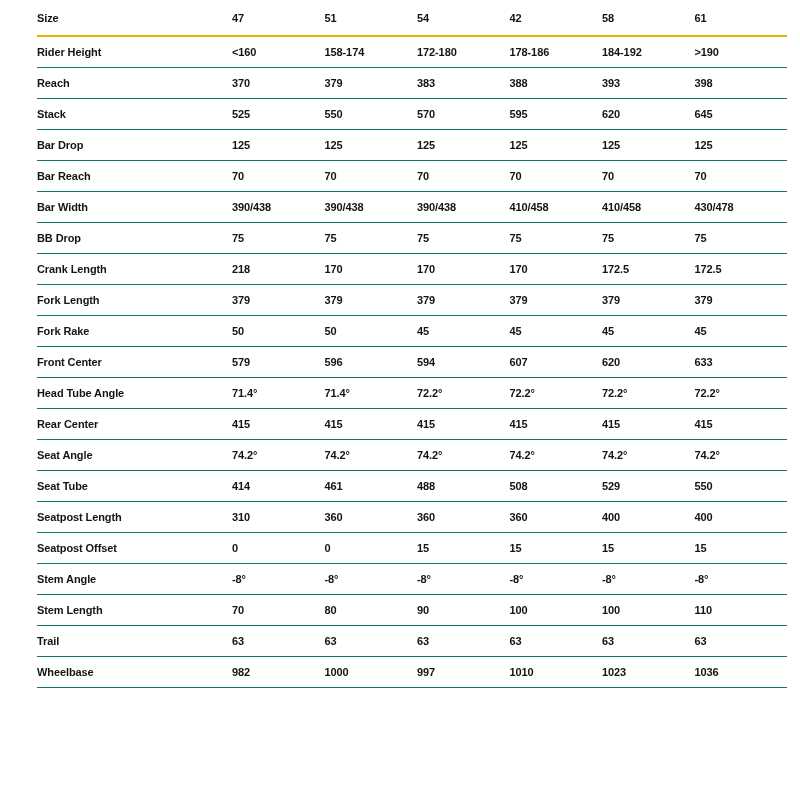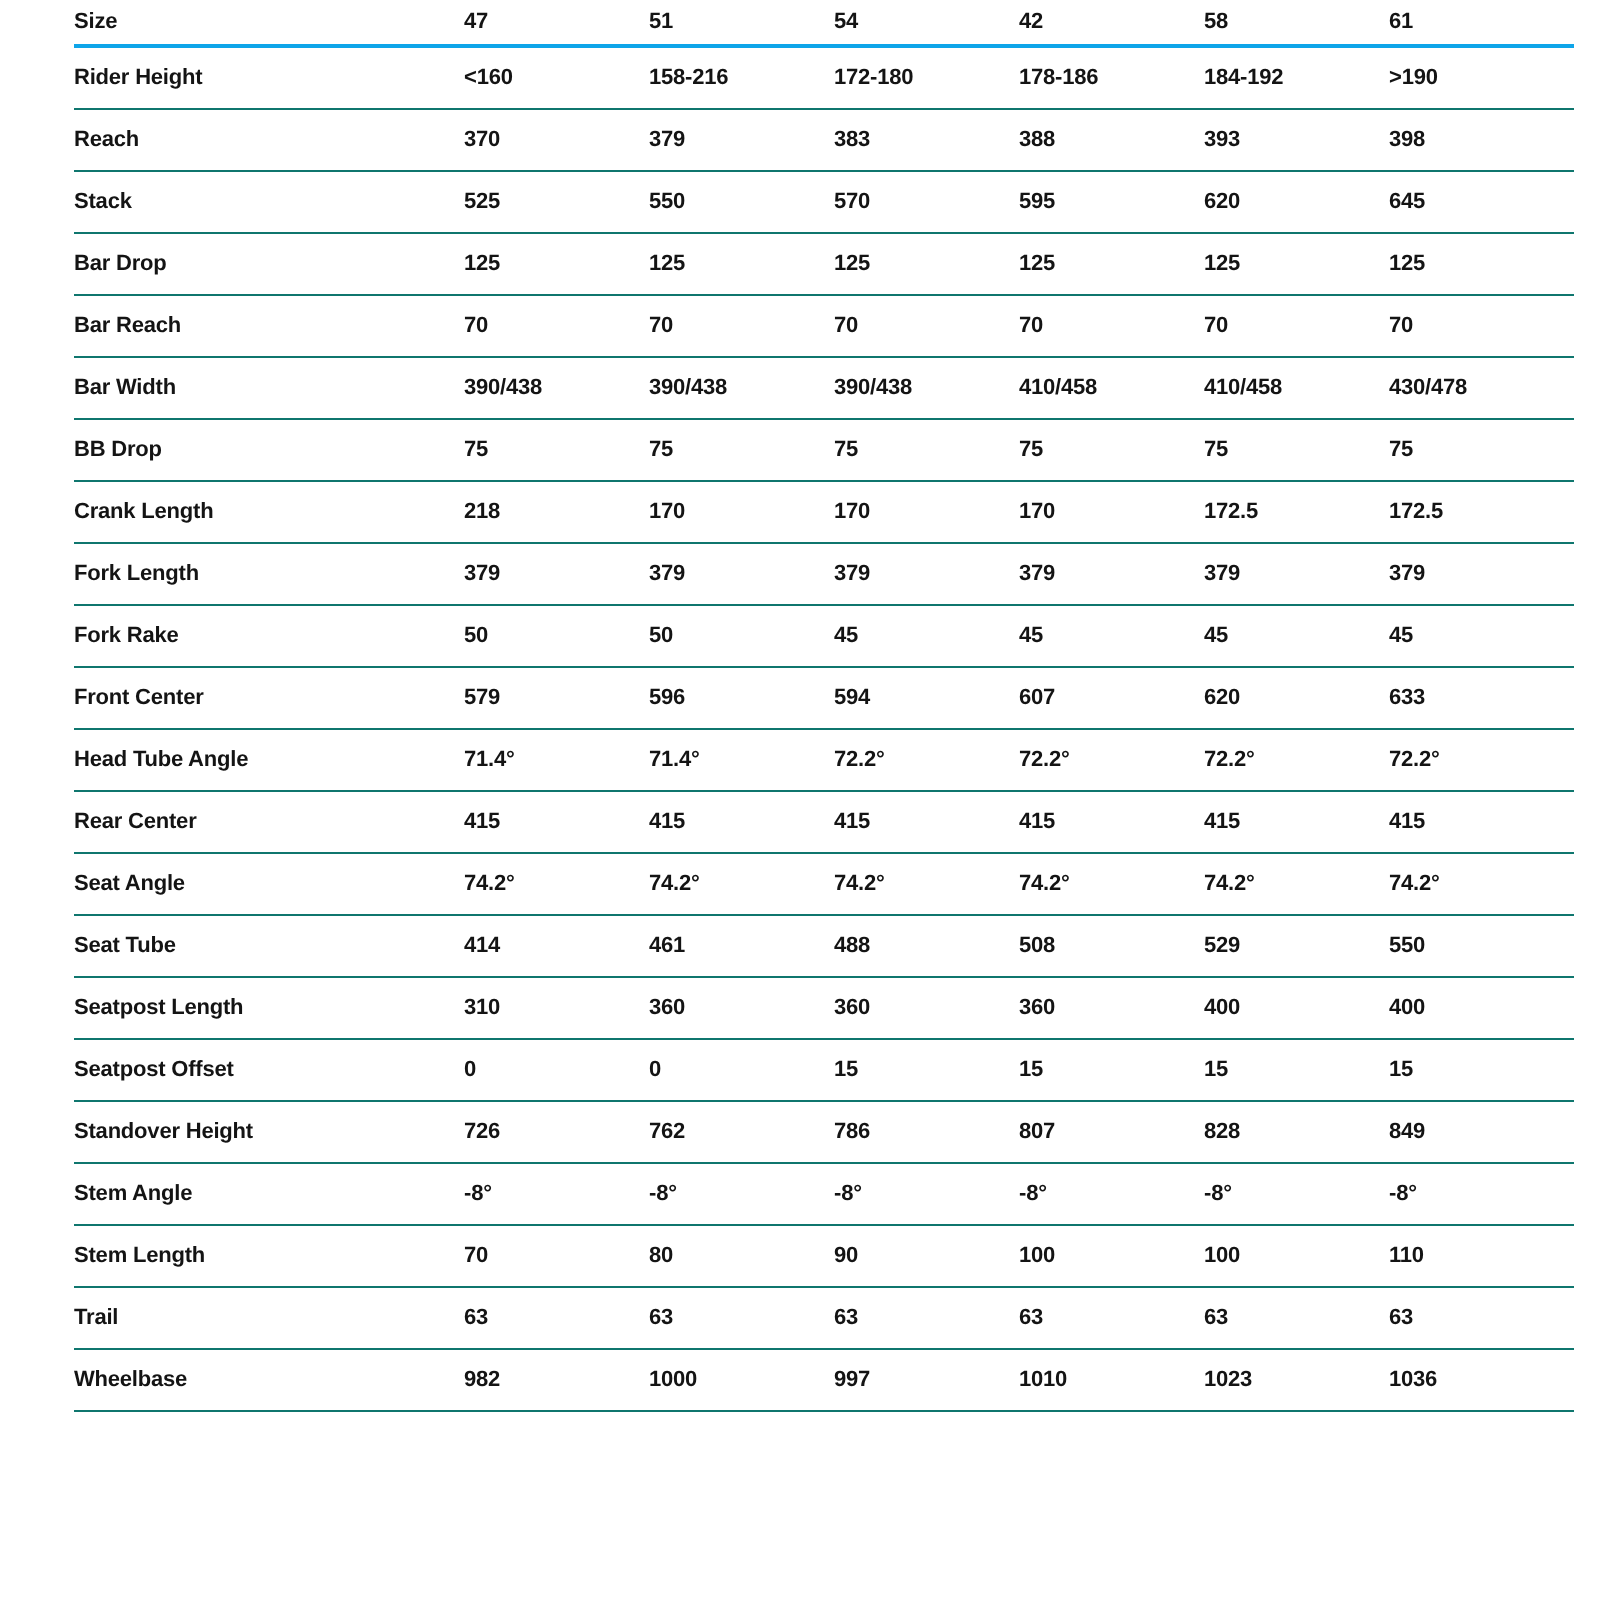--- a/index.html
+++ b/index.html
@@ -22,22 +22,22 @@
   }
   .row {
     display: grid;
     grid-template-columns: 195px repeat(6, 1fr);
     align-items: center;
     height: 31px;
     box-sizing: border-box;
     border-bottom: 1px solid #0f766e;
   }
   .row.header {
-    height: 24px;
-    border-bottom: 2px solid #0ea5e9;
+    height: 37px;
+    border-bottom: 2px solid #eab308;
   }
   .cell {
     font-size: 11px;
     font-weight: 700;
     letter-spacing: -0.1px;
     white-space: nowrap;
     text-align: left;
   }
 </style>
 </head>
@@ -51,21 +51,21 @@
       <div class="cell">51</div>
       <div class="cell">54</div>
       <div class="cell">42</div>
       <div class="cell">58</div>
       <div class="cell">61</div>
     </div>
 
 <div class="row">
     <div class="cell">Rider Height</div>
   <div class="cell">&lt;160</div>
-      <div class="cell">158-216</div>
+      <div class="cell">158-174</div>
       <div class="cell">172-180</div>
       <div class="cell">178-186</div>
       <div class="cell">184-192</div>
       <div class="cell">&gt;190</div>
     </div>
     <div class="row">
     <div class="cell">Reach</div>
   <div class="cell">370</div>
       <div class="cell">379</div>
       <div class="cell">383</div>
@@ -202,29 +202,20 @@
     <div class="row">
     <div class="cell">Seatpost Offset</div>
   <div class="cell">0</div>
       <div class="cell">0</div>
       <div class="cell">15</div>
       <div class="cell">15</div>
       <div class="cell">15</div>
       <div class="cell">15</div>
     </div>
     <div class="row">
-    <div class="cell">Standover Height</div>
-  <div class="cell">726</div>
-      <div class="cell">762</div>
-      <div class="cell">786</div>
-      <div class="cell">807</div>
-      <div class="cell">828</div>
-      <div class="cell">849</div>
-    </div>
-    <div class="row">
     <div class="cell">Stem Angle</div>
   <div class="cell">-8°</div>
       <div class="cell">-8°</div>
       <div class="cell">-8°</div>
       <div class="cell">-8°</div>
       <div class="cell">-8°</div>
       <div class="cell">-8°</div>
     </div>
     <div class="row">
     <div class="cell">Stem Length</div>

